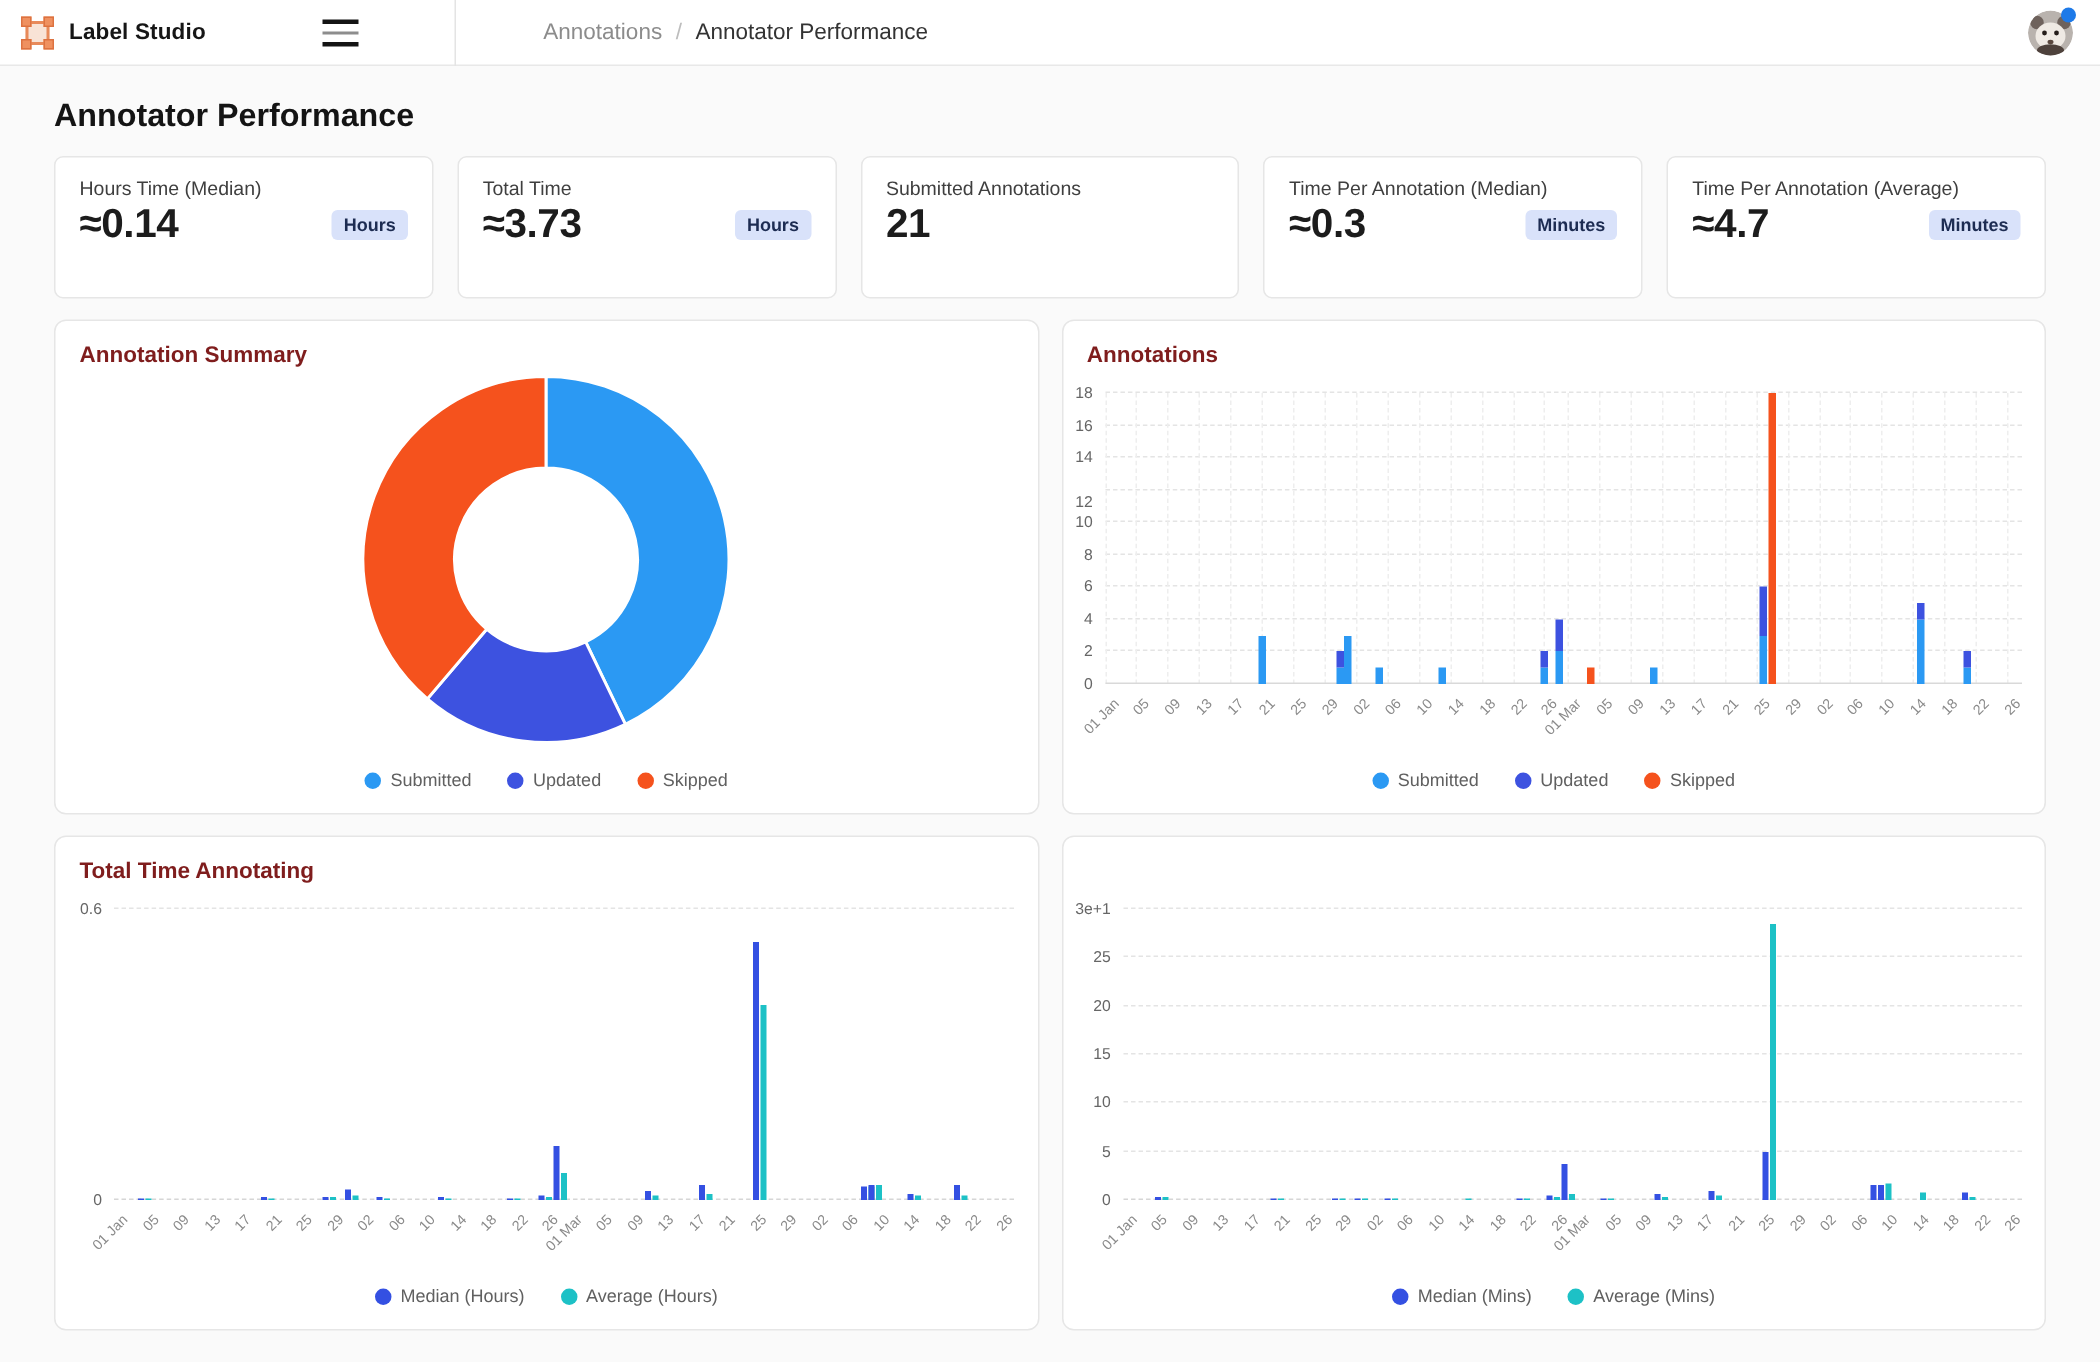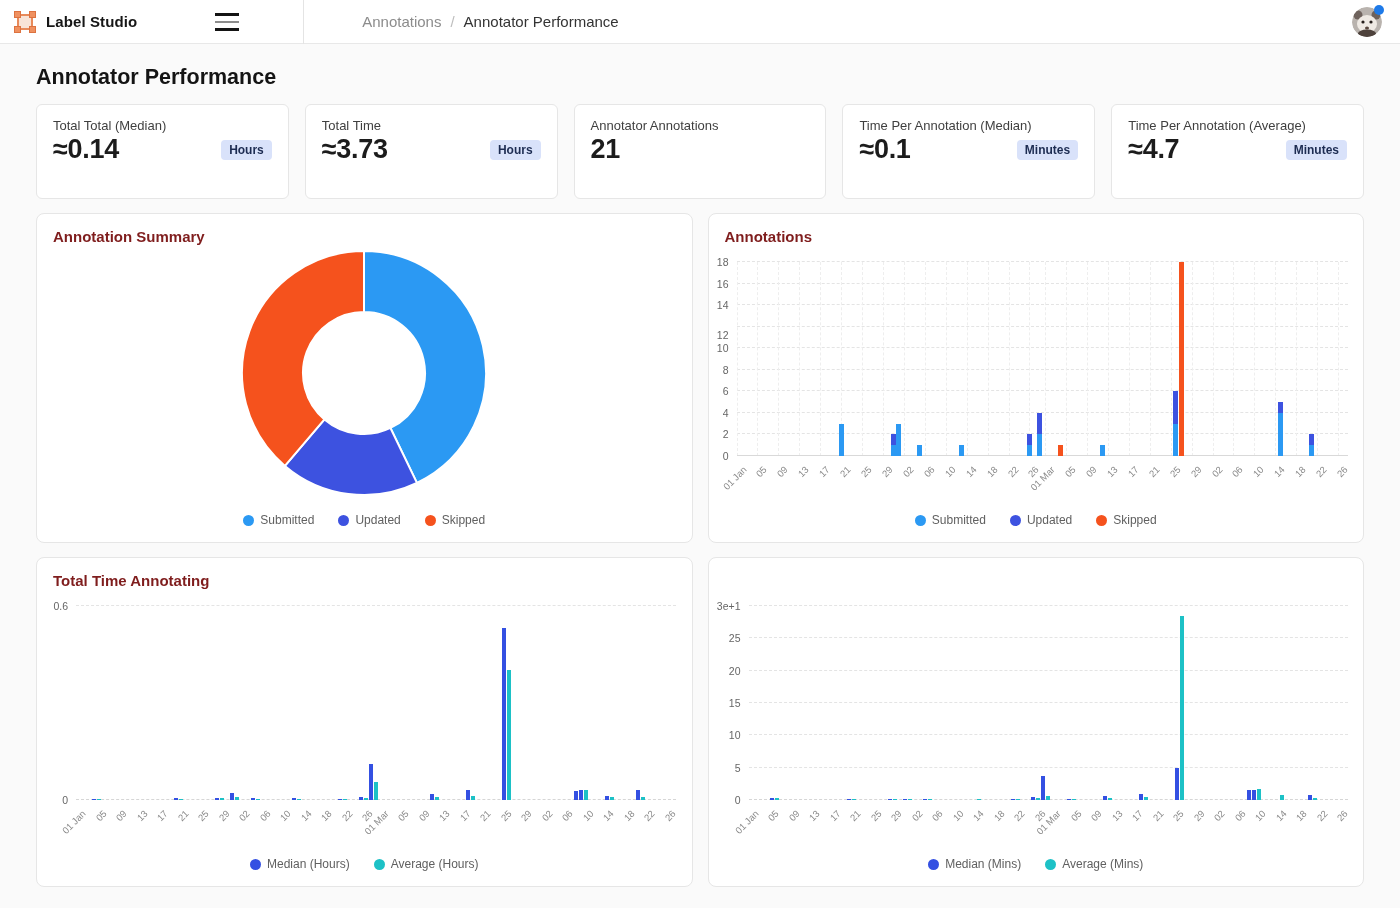--- a/index.html
+++ b/index.html
@@ -109,43 +109,43 @@
     </svg>
     <span class="notif-dot"></span>
   </div>
 </header>
 
 <main>
   <h1>Annotator Performance</h1>
 
   <section class="stats-row">
     <div class="stat-card">
-      <div class="stat-label">Total Total (Median)</div>
+      <div class="stat-label">Hours Time (Median)</div>
       <div class="stat-line">
         <span class="stat-value">≈0.14</span>
         <span class="stat-badge">Hours</span>
       </div>
     </div>
     <div class="stat-card">
       <div class="stat-label">Total Time</div>
       <div class="stat-line">
         <span class="stat-value">≈3.73</span>
         <span class="stat-badge">Hours</span>
       </div>
     </div>
     <div class="stat-card">
-      <div class="stat-label">Annotator Annotations</div>
+      <div class="stat-label">Submitted Annotations</div>
       <div class="stat-line">
         <span class="stat-value">21</span>
       </div>
     </div>
     <div class="stat-card">
       <div class="stat-label">Time Per Annotation (Median)</div>
       <div class="stat-line">
-        <span class="stat-value">≈0.1</span>
+        <span class="stat-value">≈0.3</span>
         <span class="stat-badge">Minutes</span>
       </div>
     </div>
     <div class="stat-card">
       <div class="stat-label">Time Per Annotation (Average)</div>
       <div class="stat-line">
         <span class="stat-value">≈4.7</span>
         <span class="stat-badge">Minutes</span>
       </div>
     </div>

